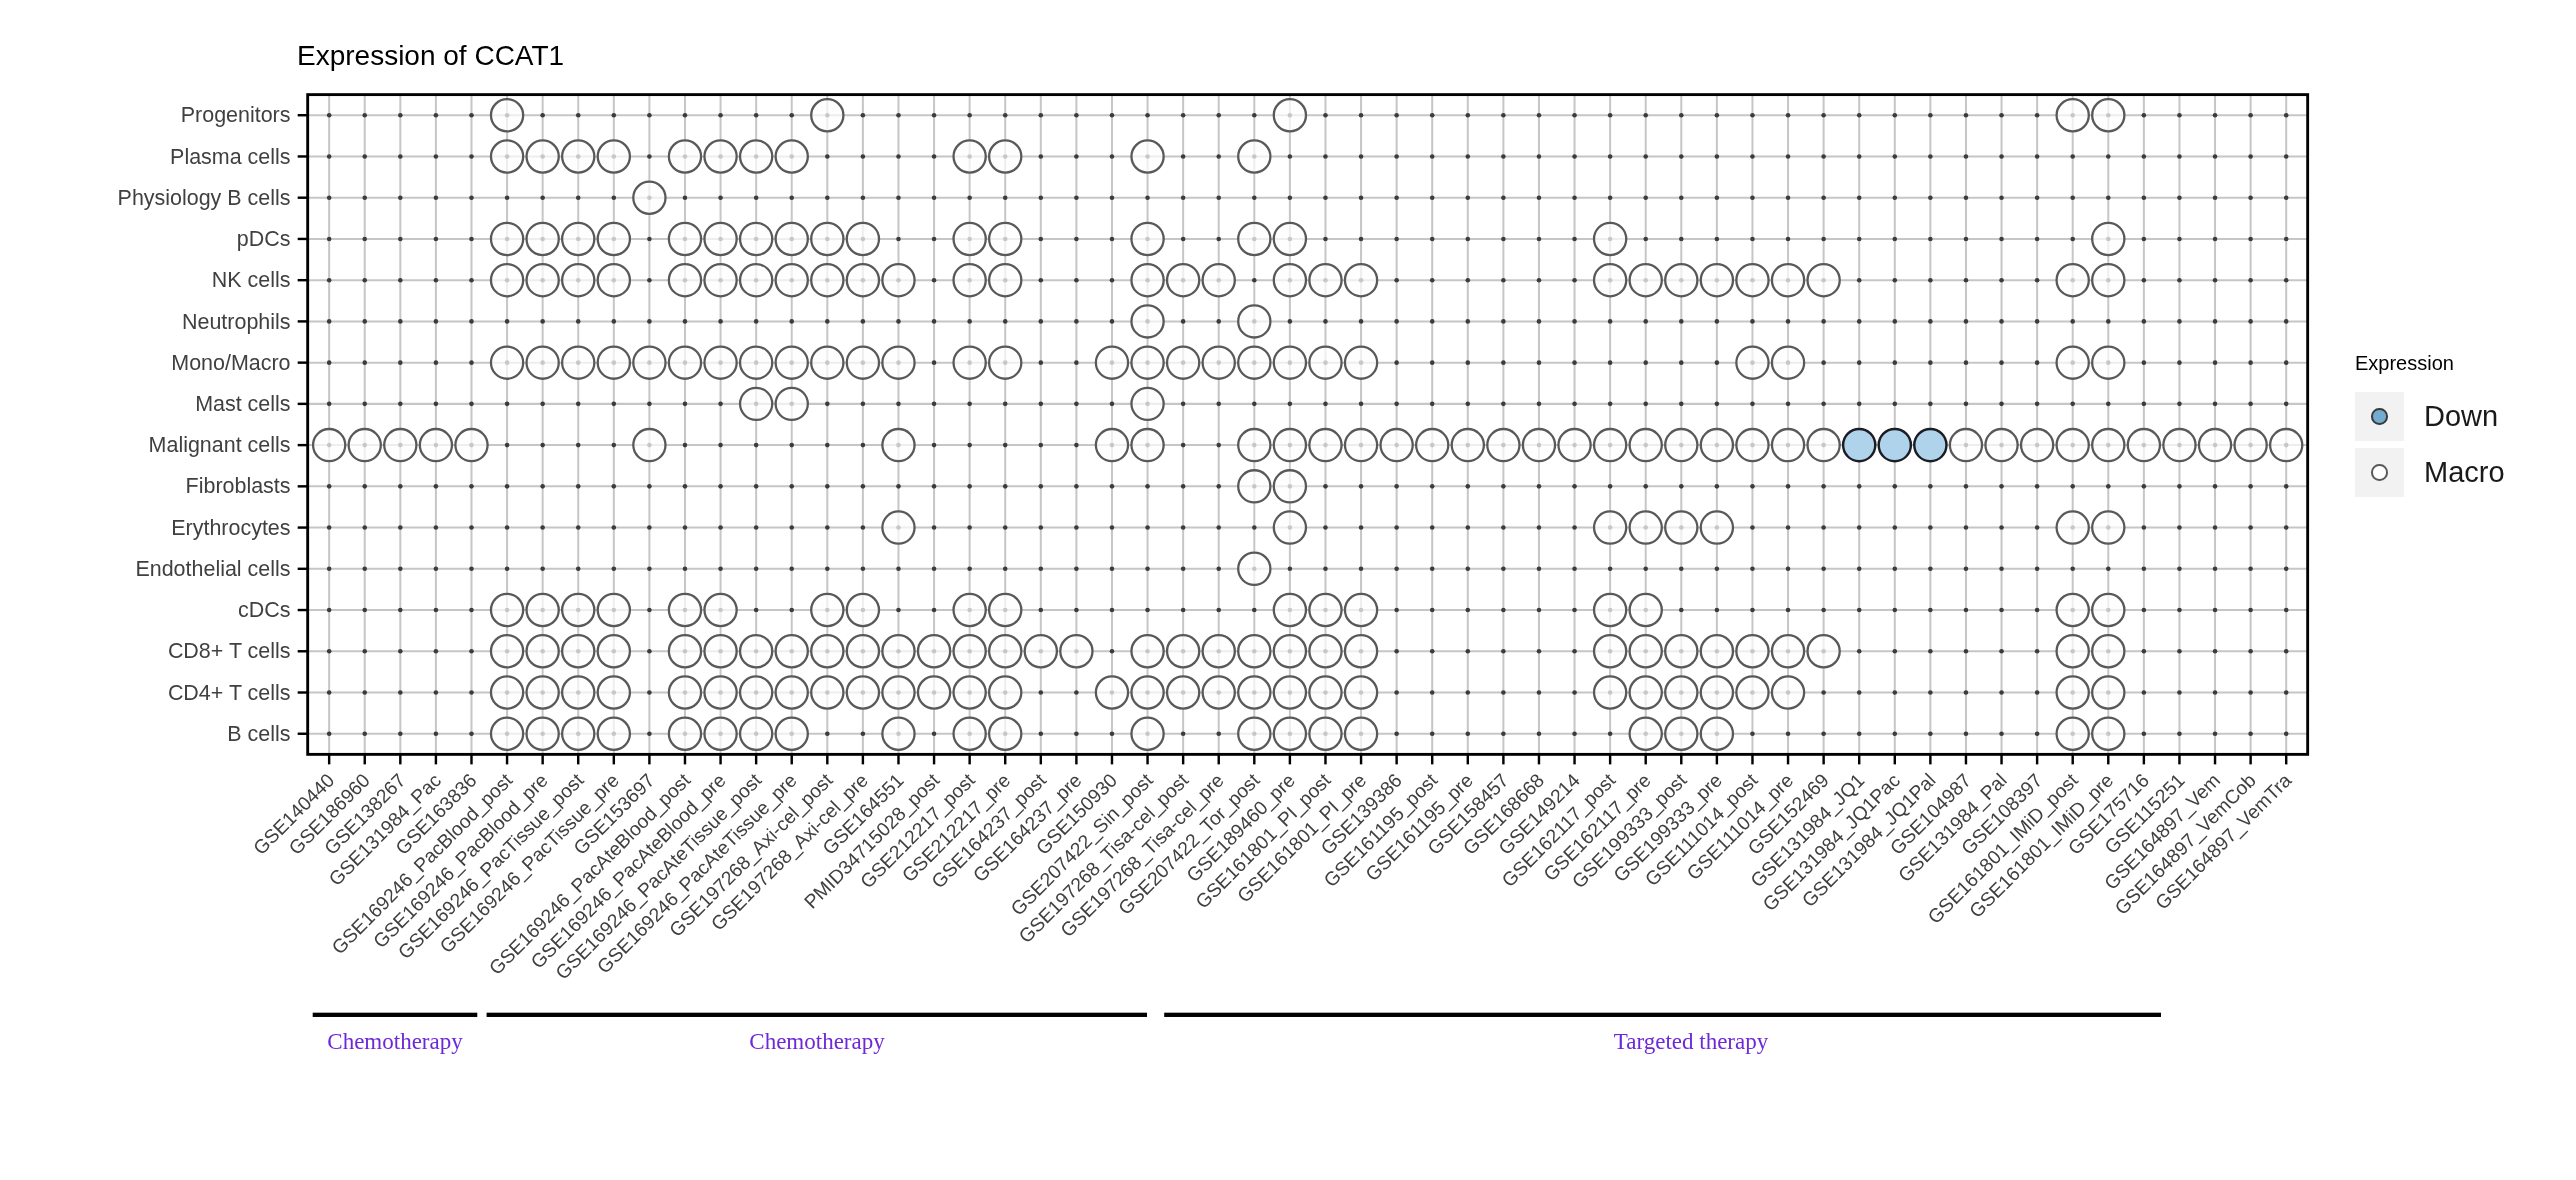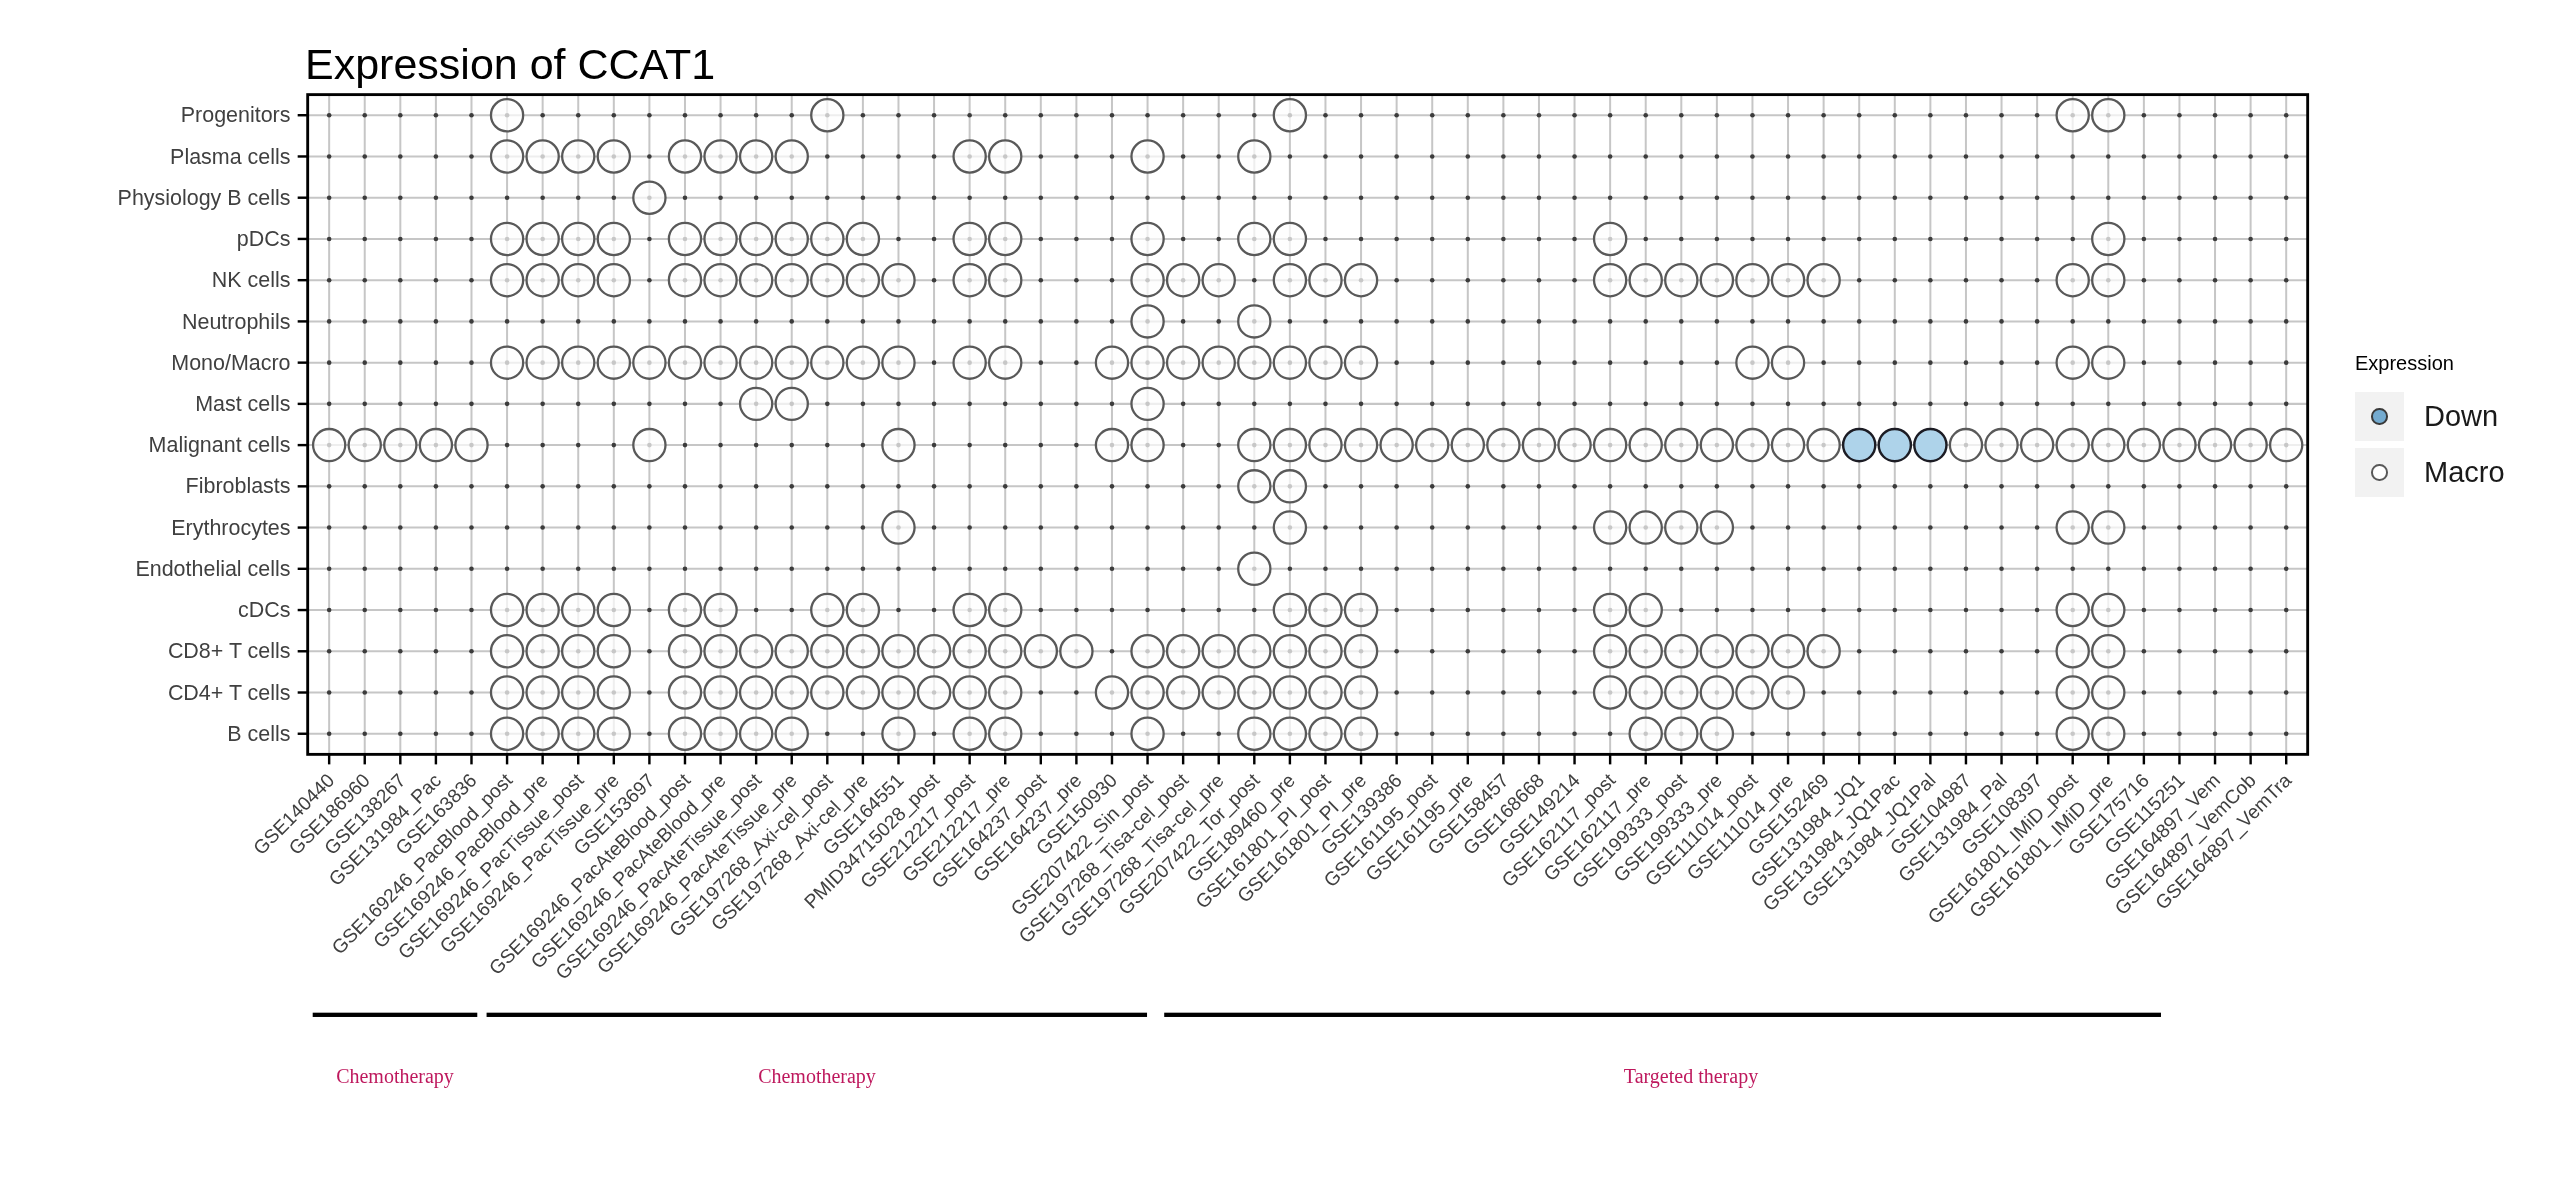--- a/index.html
+++ b/index.html
@@ -1,30 +1,30 @@
 <!DOCTYPE html>
 <html style="font-size:11.4px"><head>
 <meta charset="utf-8">
 <style>
   html,body{margin:0;padding:0;background:#ffffff;}
   #app{position:relative;width:2576px;height:1181px;background:#ffffff;overflow:hidden;
        font-family:"Liberation Sans",sans-serif;}
   #plot-svg{position:absolute;left:0;top:0;}
-  .chart-title{position:absolute;left:305px;top:40px;font-size:43px;color:#000;
+  .chart-title{position:absolute;left:297px;top:40px;font-size:28px;color:#000;
        letter-spacing:0px;white-space:nowrap;}
   .legend{position:absolute;left:2355px;top:352px;}
   .legend-title{font-size:20px;color:#000;margin-bottom:17px;white-space:nowrap;}
   .legend-item{display:flex;align-items:center;margin-bottom:7.2px;}
   .legend-key{width:49px;height:49px;background:#f2f2f2;display:flex;
        align-items:center;justify-content:center;}
   .legend-dot{width:16.5px;height:16.5px;border-radius:50%;box-sizing:border-box;}
   .legend-dot.down{background:#74abd0;border:2.1px solid #3a3a3a;}
   .legend-dot.none{background:#ffffff;border:2.1px solid #595959;}
   .legend-label{font-size:29px;color:#1a1a1a;margin-left:20px;white-space:nowrap;}
-  .group-label{position:absolute;top:1065px;font-size:20px;color:#be185d;
+  .group-label{position:absolute;top:1029px;font-size:23px;color:#6d28d9;
        font-family:"Liberation Serif",serif;white-space:nowrap;transform:translateX(-50%);}
 </style>
 </head>
 <body>
 
 <div id="app">
   <div class="chart-title">Expression of CCAT1</div>
 
   <svg id="plot-svg" width="2576" height="1181" viewBox="0 0 3600 1650">
       <line x1="460" y1="132" x2="460" y2="1054" stroke="#c6c6c6" stroke-width="2.8"></line>

